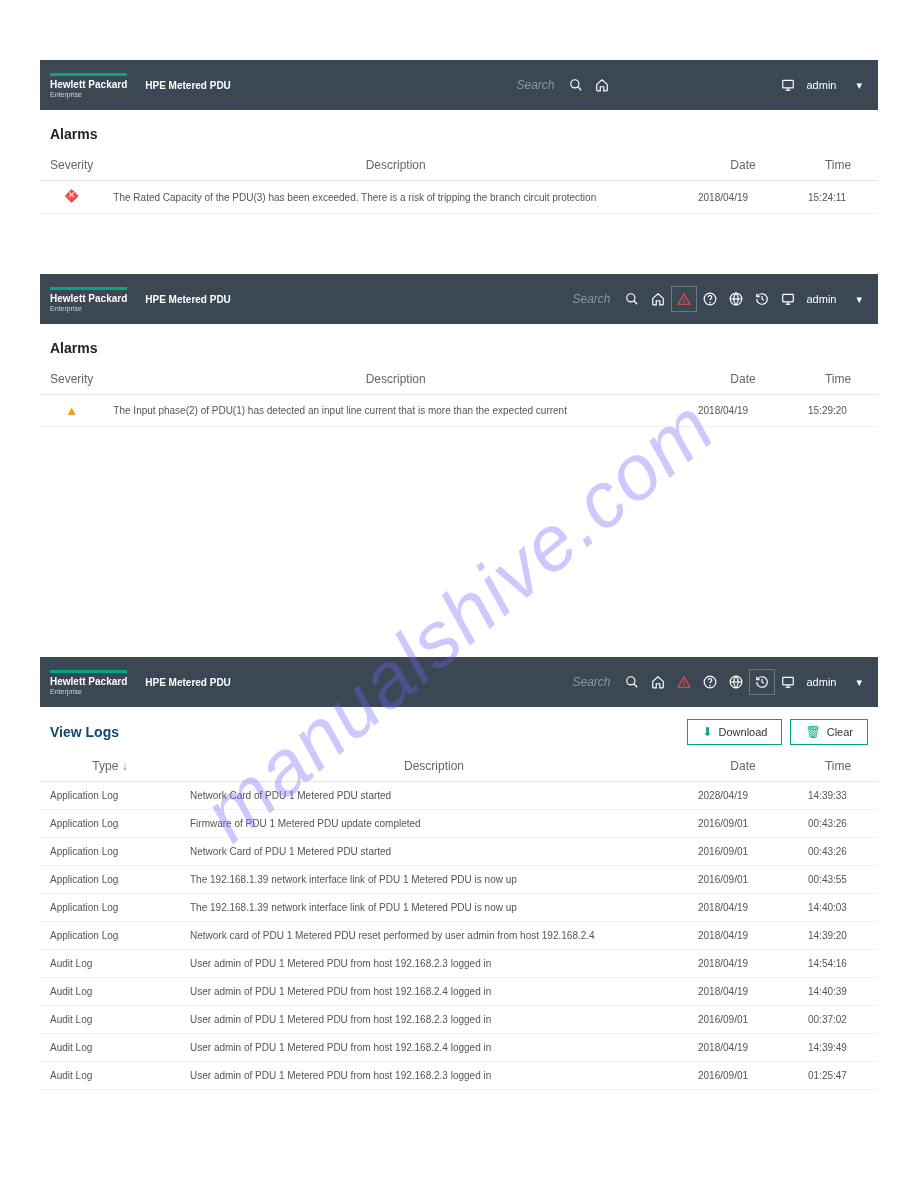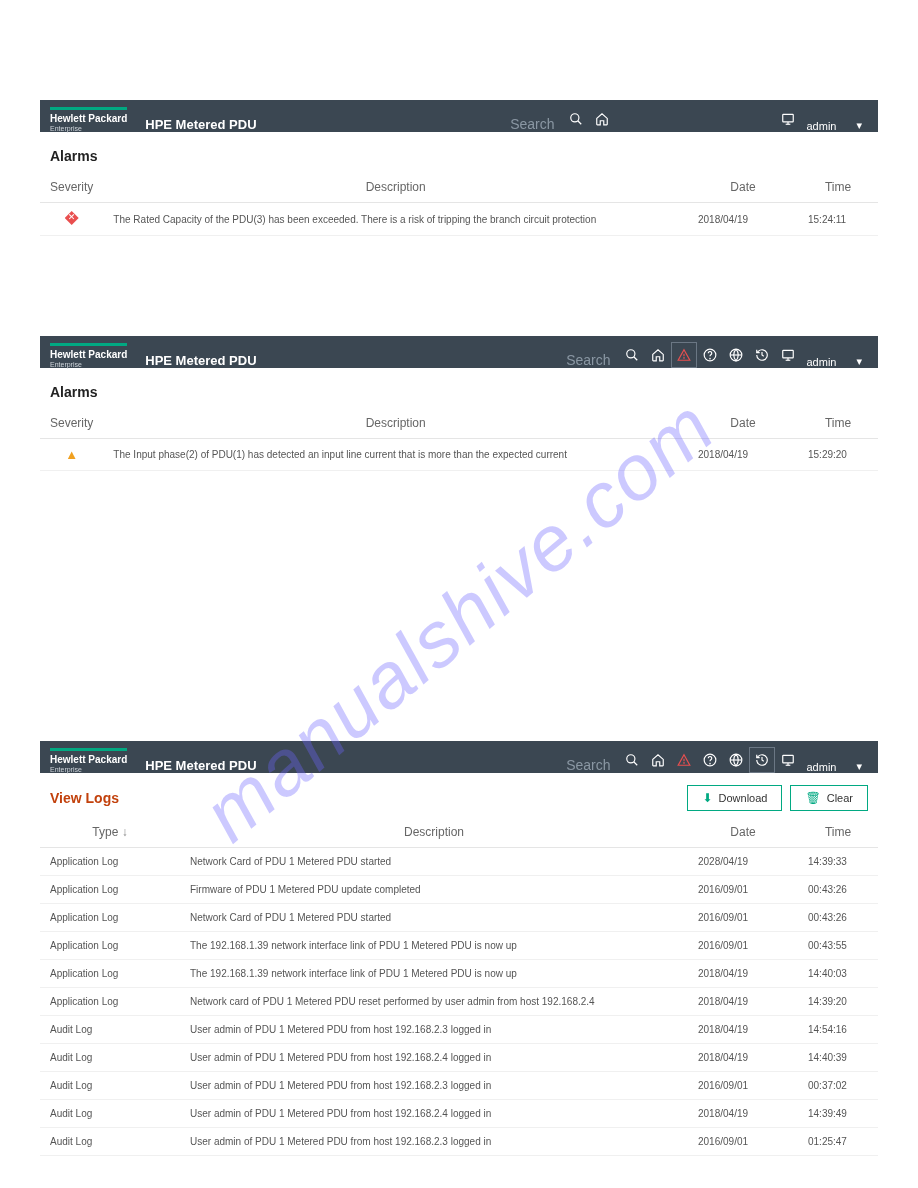--- a/index.html
+++ b/index.html
@@ -10,41 +10,40 @@
     color: #333;
     width: 918px;
     position: relative;
   }
   .panel {
     margin: 0 40px;
     background: #fff;
   }
   .hdr {
     display: flex;
-    align-items: flex-end;
-    height: 32px;
+    align-items: center;
+    height: 50px;
     background: #3b4752;
     color: #fff;
     padding: 0 10px;
     position: relative;
-    margin-top: 40px;
   }
   .brand {
     display: flex;
     flex-direction: column;
     line-height: 1;
     border-top: 3px solid #01a982;
     padding-top: 4px;
     margin-right: 18px;
   }
   .brand-line1 { font-size: 10px; font-weight: bold; color: #fff; }
   .brand-line2 { font-size: 7px; color: #cfd5db; margin-top: 1px; }
-  .prod-title { font-size: 13px; font-weight: bold; color: #fff; }
+  .prod-title { font-size: 10px; font-weight: bold; color: #fff; }
   .hdr-spacer { flex: 1; }
-  .hdr-search { color: #8a97a3; font-size: 14px; margin-right: 8px; }
+  .hdr-search { color: #8a97a3; font-size: 12px; font-style: italic; margin-right: 8px; }
   .hdr-icons { display: flex; align-items: center; gap: 0; }
   .hdr-ico {
     width: 26px; height: 26px;
     display: flex; align-items: center; justify-content: center;
     color: #fff; cursor: pointer;
   }
   .hdr-ico.boxed { border: 1px solid #6b7784; }
   .hdr-user { color: #fff; font-size: 11px; padding: 0 6px; display: flex; align-items: center; gap: 20px; cursor: pointer; }
   .section-title {
     font-size: 14px; font-weight: bold; color: #222;
@@ -68,21 +67,21 @@
   .dropdown-pop {
     position: absolute; top: 60px; right: 186px; width: 154px;
     background: #fff; border: 1px solid #ddd; font-size: 9px; color: #555;
     box-shadow: 0 2px 6px rgba(0,0,0,.1); z-index: 5;
   }
   .dropdown-pop .pop-hdr { padding: 6px 8px; display: flex; justify-content: center; align-items: center; border-bottom: 1px solid #eee; }
   .dropdown-pop .pop-row { padding: 7px 8px; display: flex; align-items: center; gap: 4px; border-bottom: 1px solid #eee; }
   .dot-red { width: 7px; height: 7px; background: #e94f4f; border-radius: 2px; display: inline-block; }
   .dot-yel { width: 0; height: 0; border-left: 4px solid transparent; border-right: 4px solid transparent; border-bottom: 7px solid #f0a020; display: inline-block; }
   .title-row { display: flex; align-items: center; justify-content: space-between; padding: 12px 10px 6px 10px; }
-  .title-row .title { font-size: 14px; font-weight: bold; color: #c2410c; }
+  .title-row .title { font-size: 14px; font-weight: bold; color: #0c4a6e; }
   .btns { display: flex; gap: 8px; }
   .btn {
     border: 1px solid #01a982; background: #fff; padding: 5px 14px;
     font-size: 11px; color: #333; display: flex; align-items: center; gap: 6px;
     cursor: pointer;
   }
   .btn .bi { color: #01a982; font-size: 12px; }
   .sort-arrow::after { content: ' ↓'; color: #888; }
   .gap-block { height: 60px; }
   .gap-big2 { height: 230px; }

